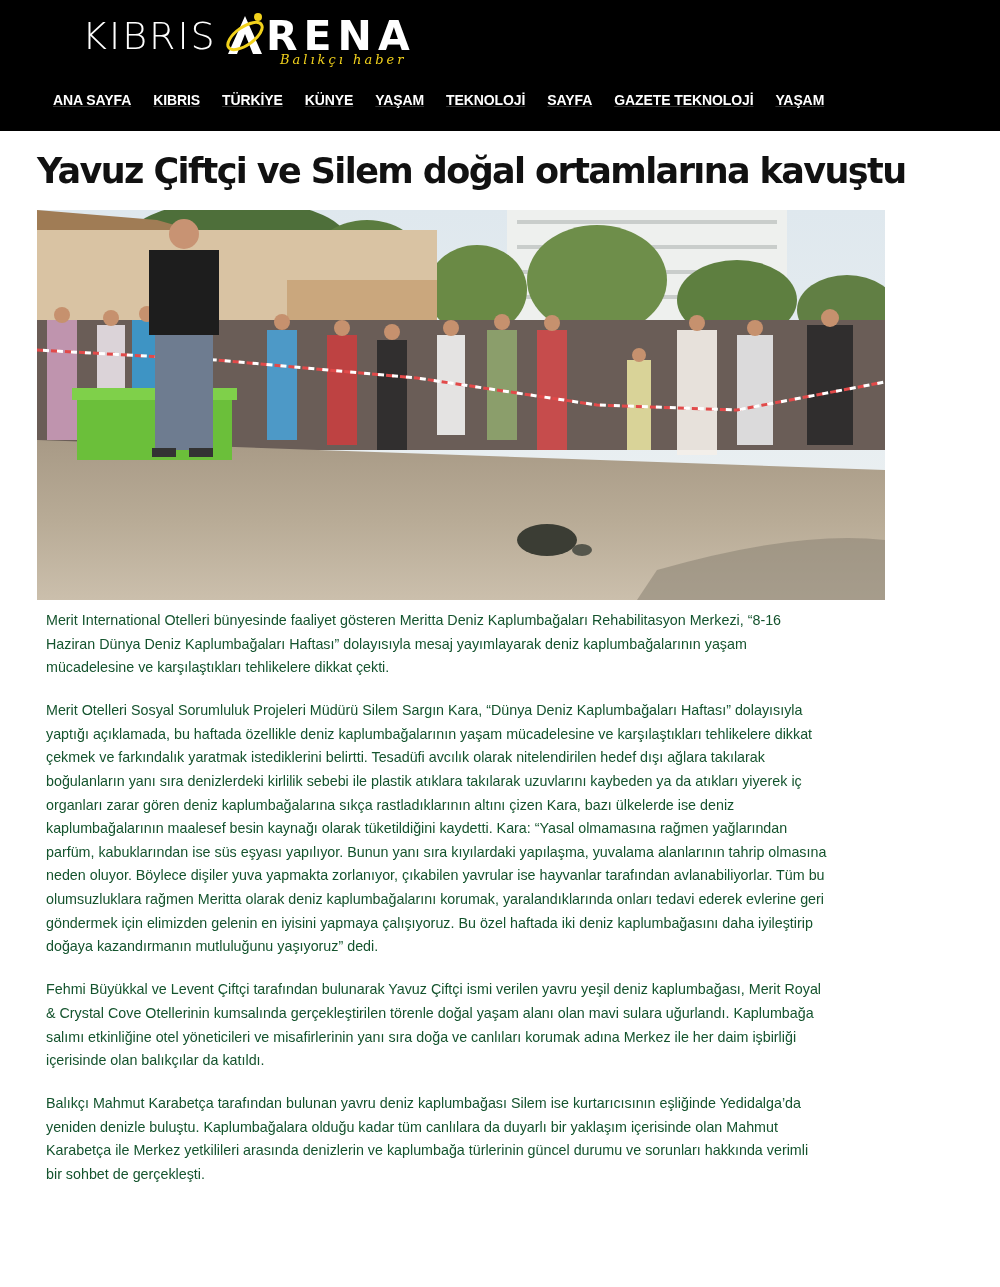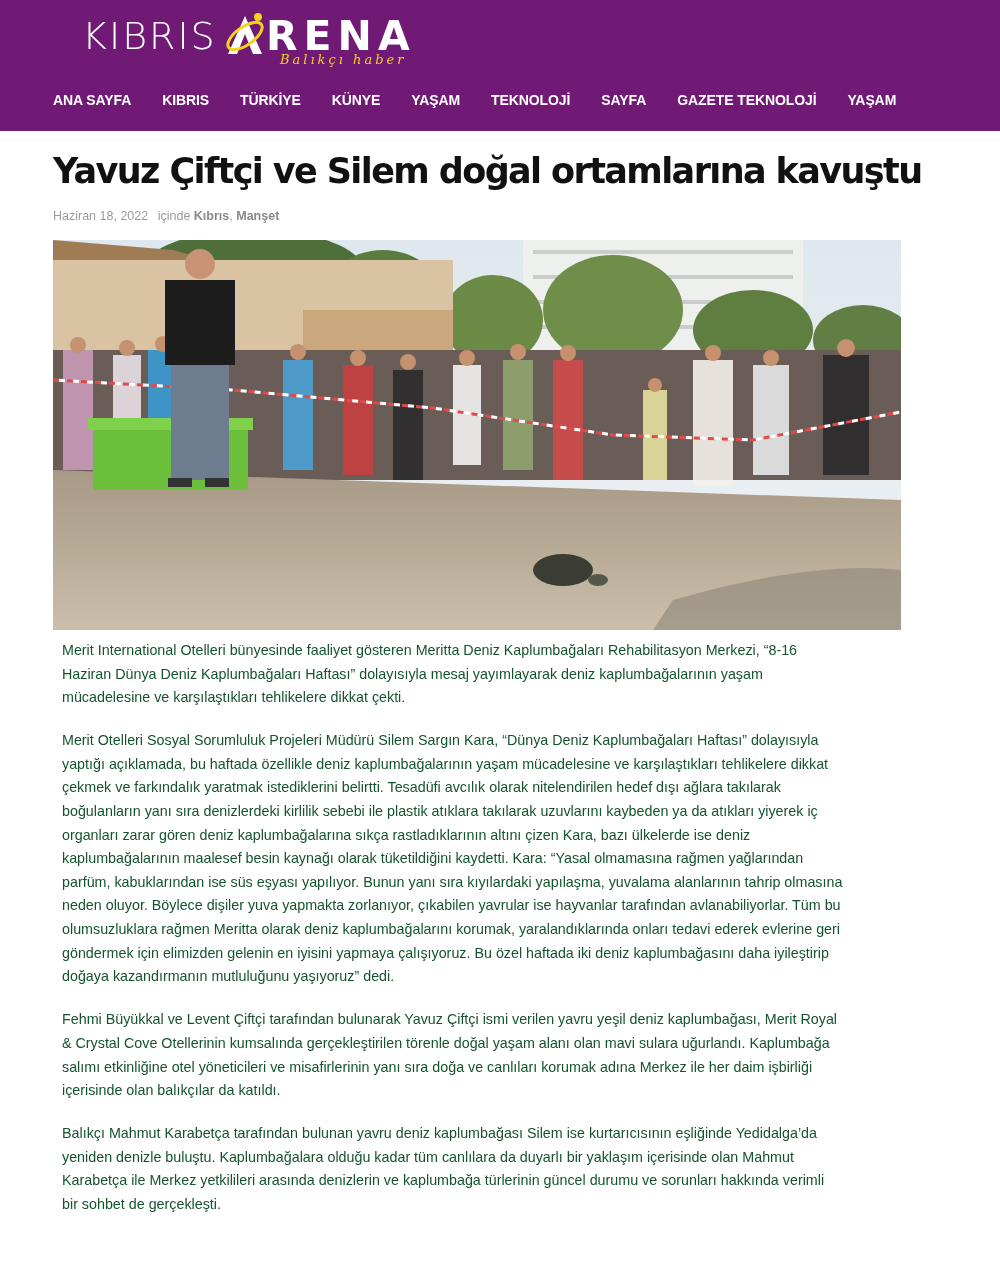--- a/index.html
+++ b/index.html
@@ -1,29 +1,29 @@
 <!DOCTYPE html>
 <html><head>
 <meta charset="utf-8">
 <style>
   * { box-sizing: border-box; margin: 0; padding: 0; }
   html, body { width: 1000px; background: #ffffff; }
   body { font-family: "Liberation Sans", sans-serif; color: #333333; }
 
-  .header { width: 1000px; height: 131px; background: #701a75; position: relative; }
+  .header { width: 1000px; height: 131px; background: #000000; position: relative; }
   .logo { position: absolute; left: 82px; top: 8px; width: 330px; height: 64px; }
   .logo-kibris { position: absolute; left: 0; top: 8px; font-family: "DejaVu Sans", sans-serif; font-weight: 300; font-size: 38px; letter-spacing: 2px; color: #ffffff; line-height: 40px; }
   .logo-a { position: absolute; left: 138px; top: 2px; width: 50px; height: 48px; }
   .logo-rena { position: absolute; left: 184px; top: 8px; font-family: "DejaVu Sans", sans-serif; font-weight: bold; font-size: 41px; letter-spacing: 6px; color: #ffffff; line-height: 40px; }
   .logo-tag { position: absolute; left: 198px; top: 44px; font-family: "DejaVu Serif", serif; font-style: italic; font-size: 13px; letter-spacing: 3px; color: #f2d21c; }
 
-  .nav { position: absolute; left: 53px; top: 90px; display: flex; gap: 9px; }
+  .nav { position: absolute; left: 53px; top: 90px; display: flex; gap: 0; text-decoration: underline; }
   .nav-item { font-family: "Liberation Sans", sans-serif; font-weight: bold; font-size: 14px; color: #ffffff; margin-right: 22px; line-height: 20px; cursor: pointer; white-space: nowrap; letter-spacing: -0.1px; }
 
-  .content { padding-left: 53px; width: 828px; }
+  .content { padding-left: 37px; width: 828px; }
   .title { margin-top: 17px; font-family: "DejaVu Sans", sans-serif; font-weight: bold; font-size: 35px; letter-spacing: -1.6px; color: #111111; line-height: 46px; white-space: nowrap; }
   .meta { margin-top: 14px; font-size: 12.5px; color: #9a9a9a; line-height: 16px; }
   .meta .cats { margin-left: 6px; }
   .meta a { color: #8a8a8a; font-weight: bold; text-decoration: none; }
 
   .hero { margin-top: 16px; width: 848px; height: 390px; position: relative; overflow: hidden; }
   .hero svg { display: block; }
 
   .article { width: 790px; padding-left: 9px; margin-top: 9px; }
   .article p { font-size: 14.3px; line-height: 23.6px; color: #14532d; margin-bottom: 19.5px; }
@@ -54,27 +54,20 @@
     <a class="nav-item">TEKNOLOJİ</a>
     <a class="nav-item">SAYFA</a>
     <a class="nav-item">GAZETE TEKNOLOJİ</a>
     <a class="nav-item">YAŞAM</a>
   </nav>
 </header>
 
 <main class="content">
   <h1 class="title">Yavuz Çiftçi ve Silem doğal ortamlarına kavuştu</h1>
 
-  <div class="meta">
-    <span>Haziran 18, 2022</span>
-    <span class="cats">
-      <span>içinde</span>
-      <a>Kıbrıs</a><span>, </span><a>Manşet</a>
-    </span>
-  </div>
 
   <figure class="hero">
     <svg width="848" height="390" viewBox="0 0 848 390">
       <defs>
         <linearGradient id="sky" x1="0" y1="0" x2="0" y2="1">
           <stop offset="0" stop-color="#dfe8ee"></stop>
           <stop offset="1" stop-color="#eef2f3"></stop>
         </linearGradient>
         <linearGradient id="sand" x1="0" y1="0" x2="0" y2="1">
           <stop offset="0" stop-color="#a89a86"></stop>

